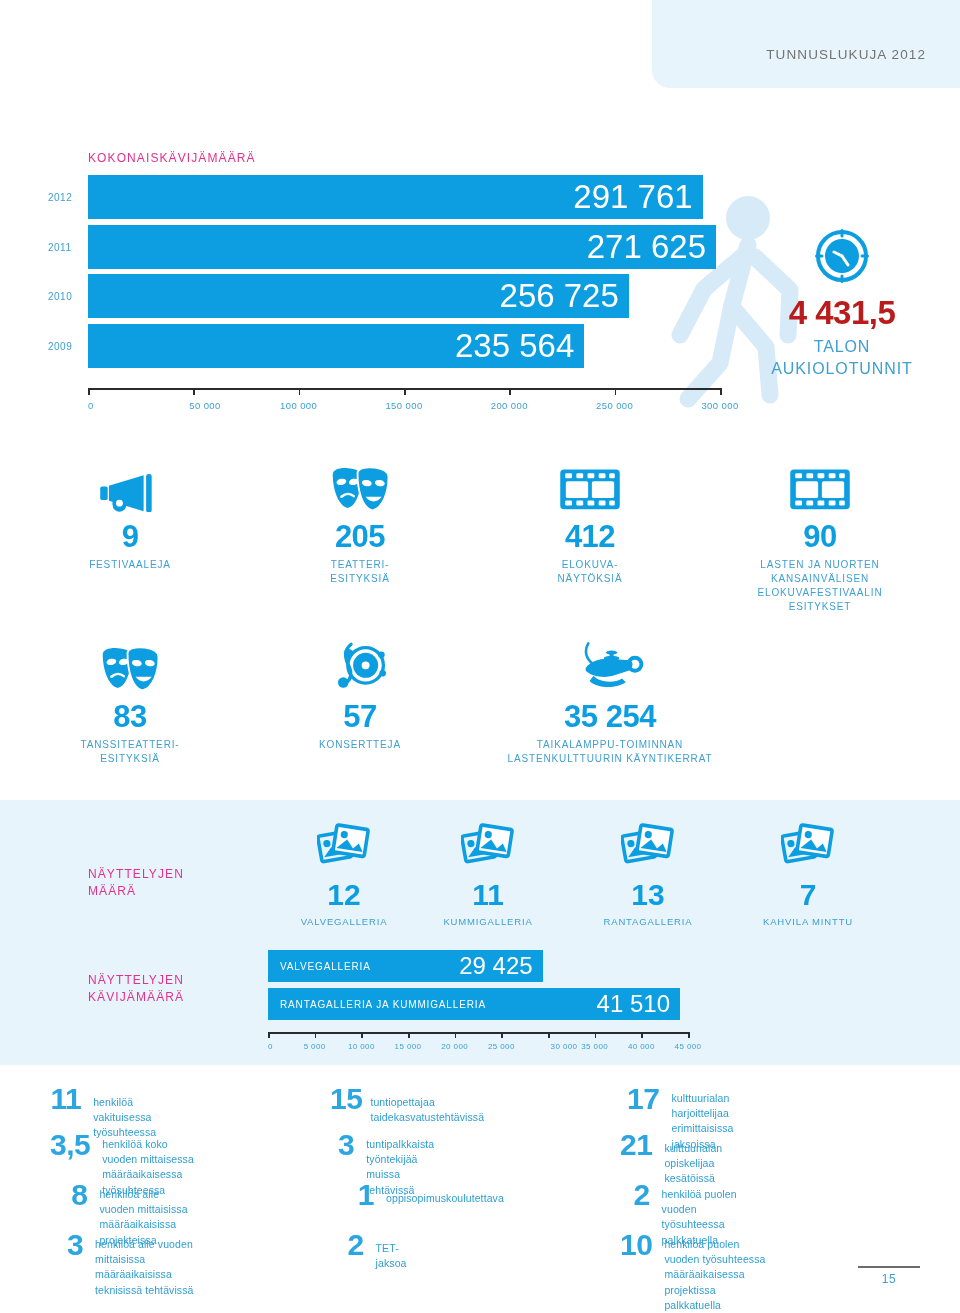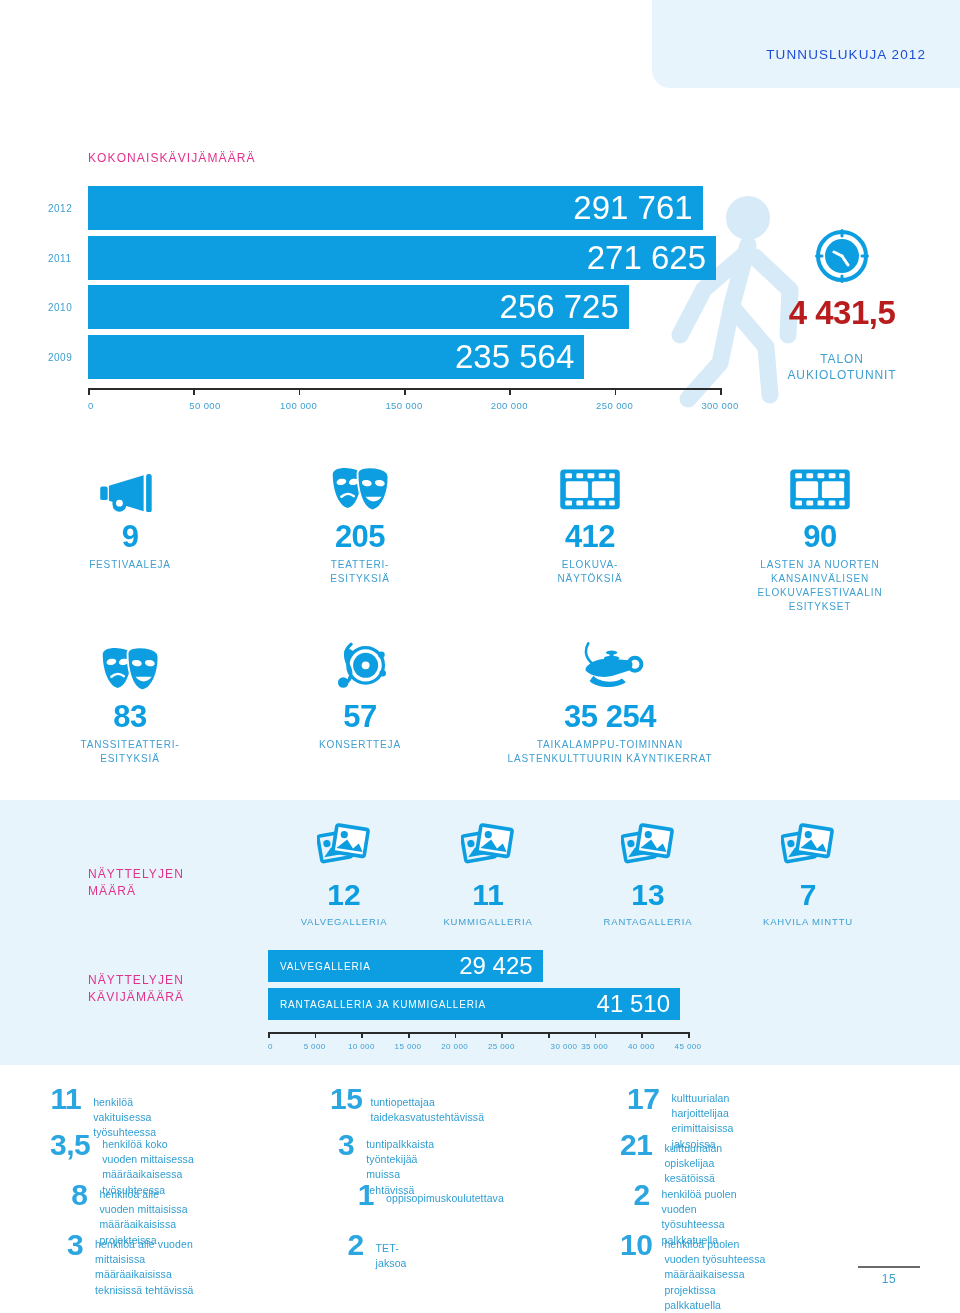--- a/index.html
+++ b/index.html
@@ -11,39 +11,39 @@
   }
   .page{position:relative;width:960px;height:1313px;}
 
   
   .header-tab{
     position:absolute;top:-40px;right:0;width:308px;height:128px;
     background:#e8f4fc;border-bottom-left-radius:18px;border-bottom-right-radius:0;
   }
   .header-tab .ttl{
     position:absolute;left:0;right:34px;bottom:26px;text-align:right;
-    font-size:13.5px;letter-spacing:1.1px;color:#1d4ed8;white-space:nowrap;
+    font-size:13.5px;letter-spacing:1.1px;color:#737373;white-space:nowrap;
   }
 
   
   .band-exh{position:absolute;left:0;top:800px;width:960px;height:265px;background:#e8f4fc;}
 
   
   .watermark{position:absolute;left:620px;top:185px;width:230px;height:230px;opacity:1;}
 
   
   .sec-head{
     color:#e0328c;font-size:12px;letter-spacing:1.1px;line-height:1.45;
     font-weight:400;white-space:pre-line;
   }
 
   
   .chart1{position:absolute;left:0;top:150px;width:960px;}
   .c1-head{position:absolute;left:88px;top:0px;}
-  .c1-plot{position:absolute;left:88px;top:36px;width:632px;height:198px;}
+  .c1-plot{position:absolute;left:88px;top:25px;width:632px;height:198px;}
   .c1-row{position:absolute;left:0;width:632px;height:44px;}
   .c1-ylab{
     position:absolute;left:-40px;width:34px;text-align:left;
     font-size:10px;letter-spacing:.5px;color:#3e9fd0;top:50%;transform:translateY(-50%);
   }
   .c1-bar{
     position:absolute;left:0;top:0;height:44px;background:#0c9ee0;
     box-sizing:border-box;
   }
   .c1-val{
@@ -61,21 +61,21 @@
   }
   .axis-lab.first{transform:translateX(0);}
 
   
   .clock-stat{position:absolute;left:742px;top:228px;width:200px;text-align:center;}
   .clock-stat .big{
     font-size:33px;font-weight:bold;color:#b91c1c;letter-spacing:-0.5px;
     margin-top:8px;line-height:1;
   }
   .clock-stat .cap{
-    font-size:12px;letter-spacing:.9px;color:#3e9fd0;line-height:1.35;margin-top:22px;
+    font-size:16px;letter-spacing:.9px;color:#3e9fd0;line-height:1.35;margin-top:7px;
     white-space:pre-line;
   }
 
   
   .icon-grid{position:absolute;left:0;width:960px;}
   .icon-cell{position:absolute;width:240px;text-align:center;}
   .icon-cell .ic{height:72px;display:flex;align-items:flex-end;justify-content:center;}
   .icon-cell .num{
     font-size:31px;font-weight:bold;color:#0c9ee0;line-height:1;margin-top:9px;
     letter-spacing:-0.5px;

